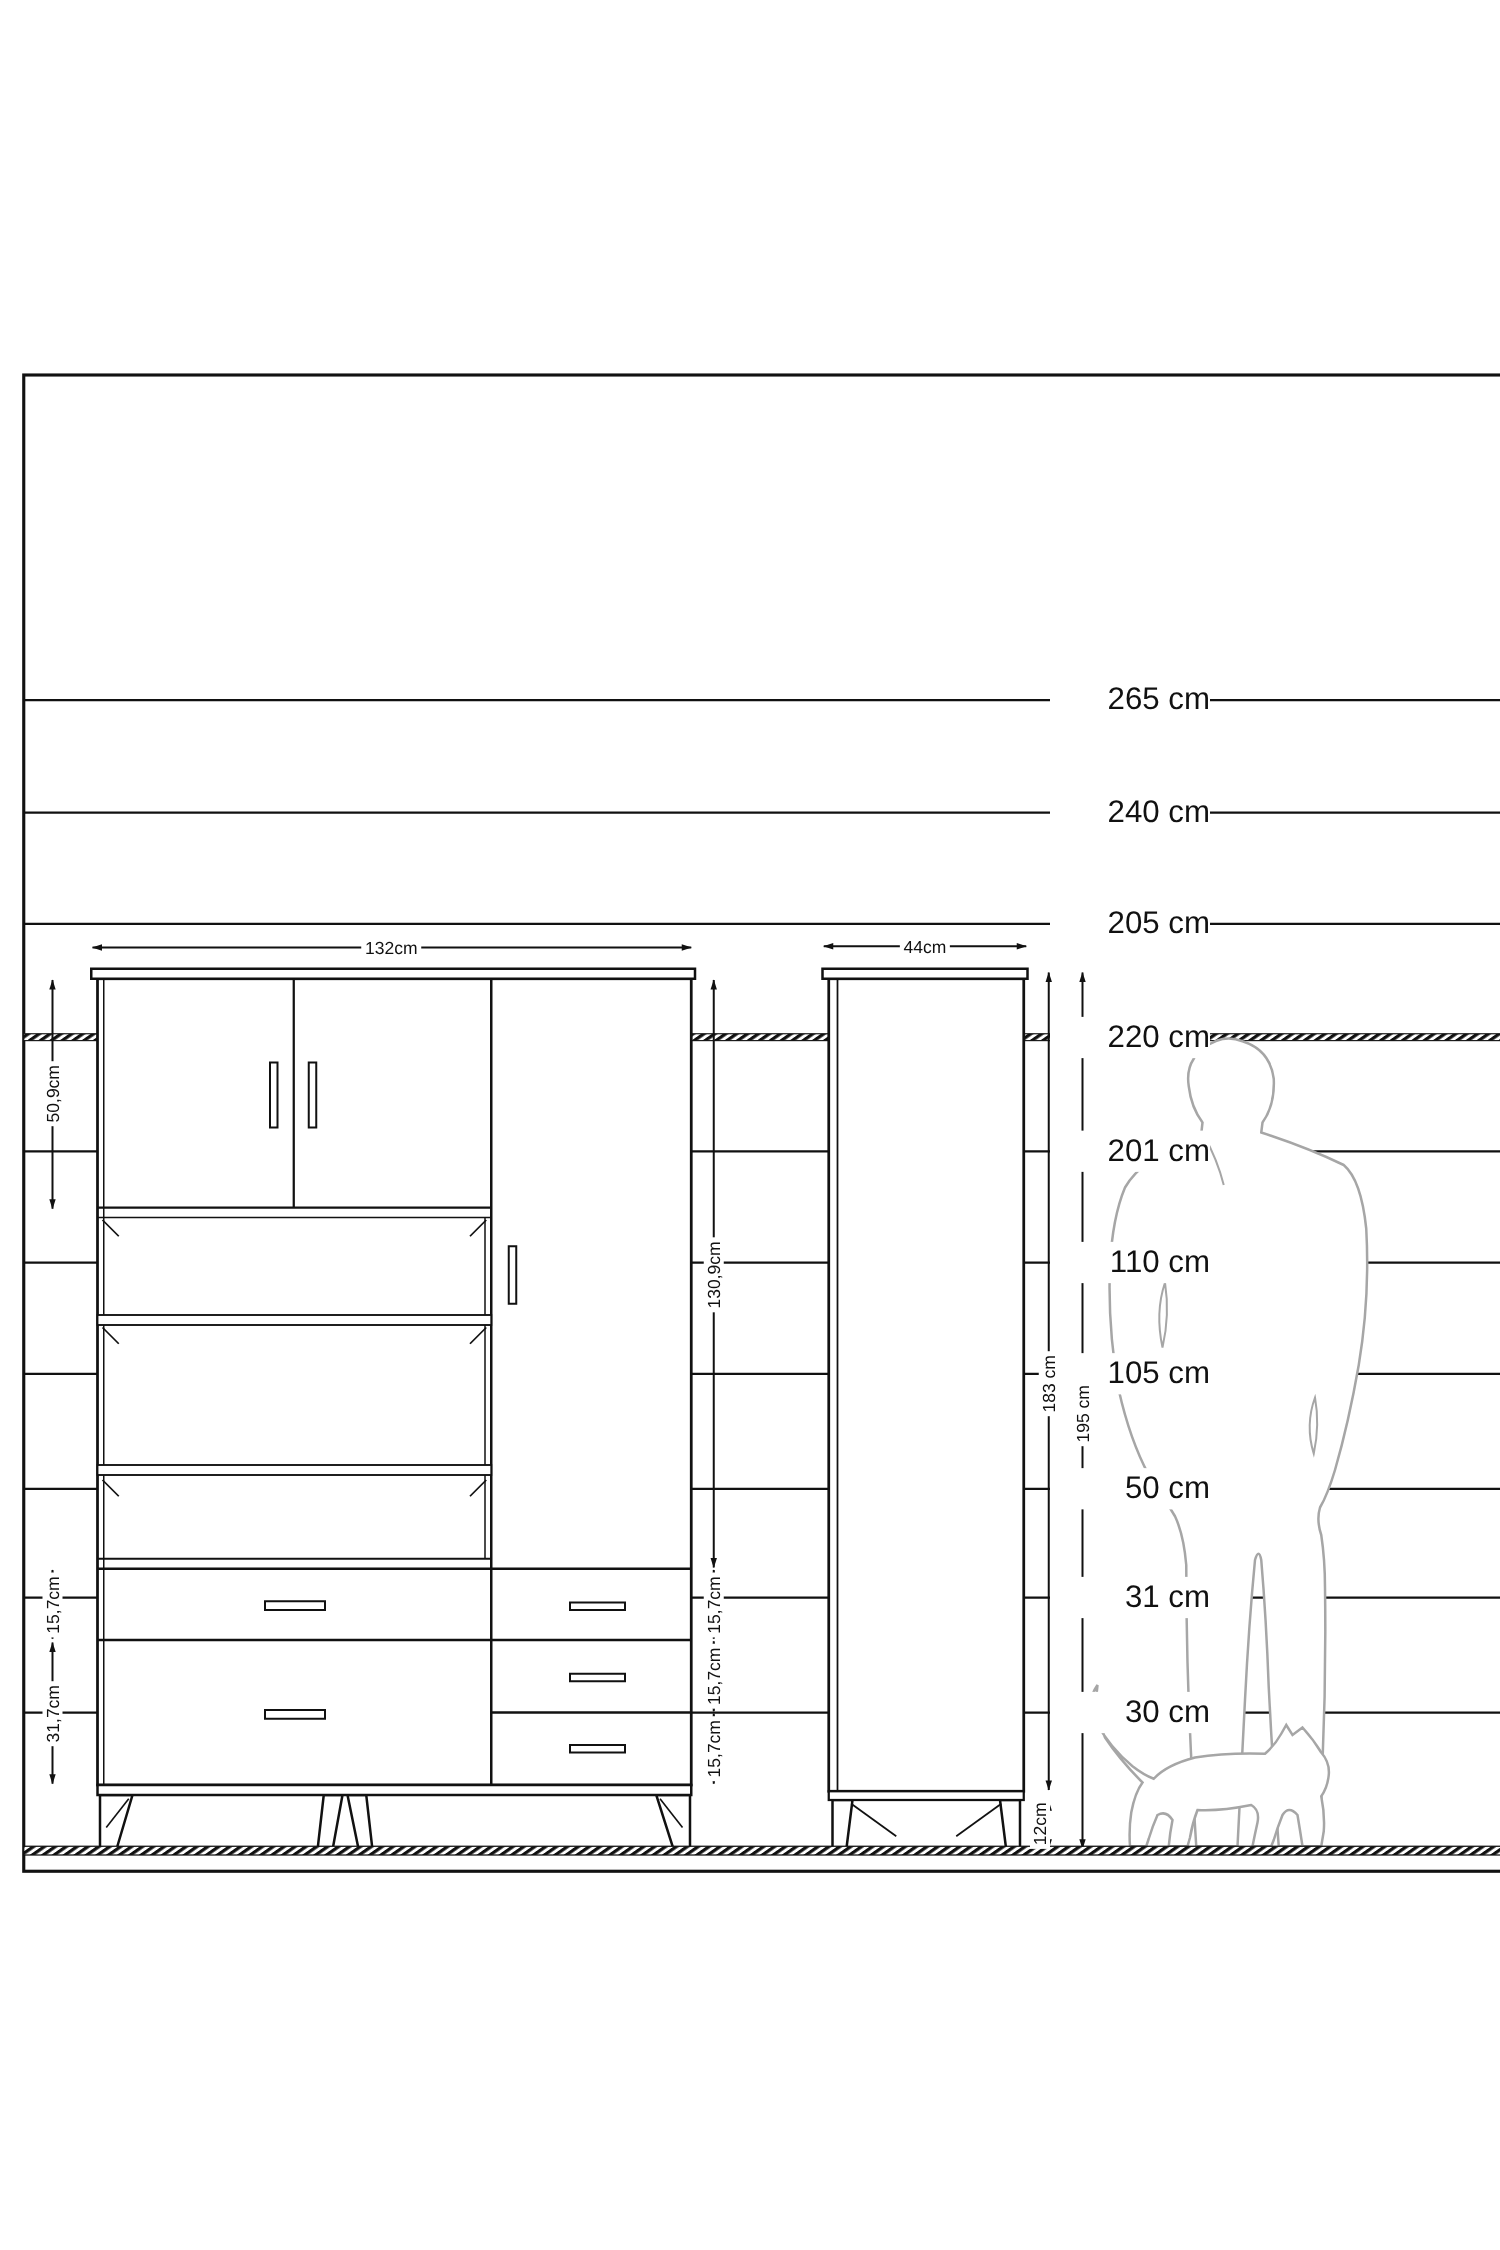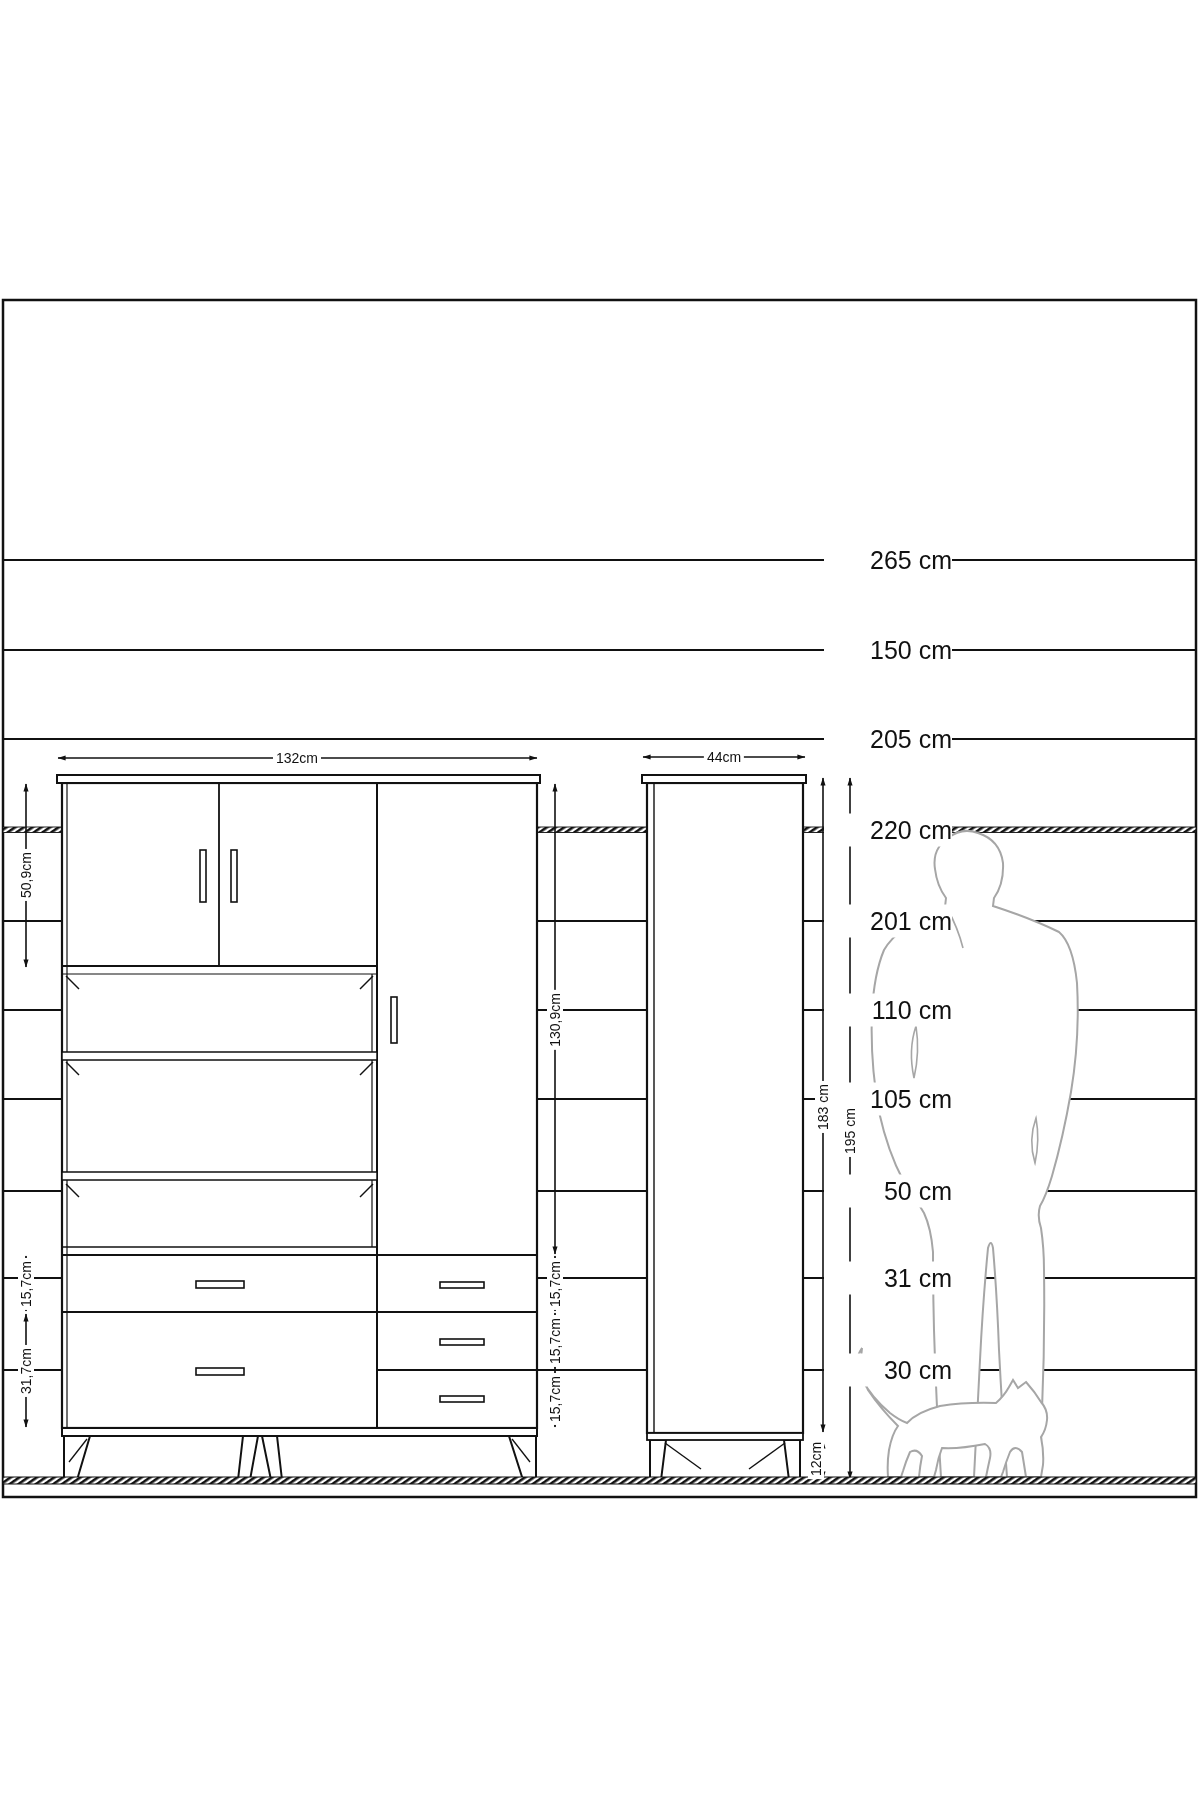--- a/index.html
+++ b/index.html
@@ -1,18 +1,18 @@
 <!DOCTYPE html>
 <html><head>
 <meta charset="utf-8">
 <style>
   html,body{margin:0;padding:0;background:#fff;}
   body{width:1200px;height:1800px;position:relative;overflow:hidden;
        font-family:"Liberation Sans",sans-serif;color:#111;}
-  .stage{position:absolute;left:0;top:0;width:964px;height:1800px;}
+  .stage{position:absolute;left:16px;top:0;width:964px;height:1800px;}
   svg.draw{position:absolute;left:0;top:0;}
   .slabel{position:absolute;right:12px;width:120px;text-align:right;
           font-size:25px;line-height:1;color:#111;background:#fff;
           padding:4px 0 4px 8px;transform:translateY(-50%);}
   .dim{position:absolute;font-size:14px;line-height:1;color:#111;background:#fff;
        padding:1px 3px;white-space:nowrap;transform:translate(-50%,-50%);}
   .dim.rot{transform:translate(-50%,-50%) rotate(-90deg);}
 </style>
 </head>
 <body>
@@ -148,21 +148,21 @@
              Q 1006 1462 1003 1472 L 1001 1477 L 986 1477 Q 988 1467 990 1458 Q 992 1448 985 1444
              Q 960 1449 942 1448 Q 938 1458 936 1470 L 934 1477 L 919 1477 Q 920 1466 922 1456
              Q 917 1448 910 1452 Q 906 1461 903 1471 L 901 1477 L 888 1477 Q 887 1463 889 1450
              Q 892 1434 898 1426 Q 880 1408 868 1390 Q 859 1370 862 1348 Z"></path>
   </g>
 
   <rect x="3" y="1477" width="1193" height="7" fill="url(#hatch)" stroke="#111" stroke-width="1"></rect>
 </svg>
 
 <div class="slabel" style="top:560px">265 cm</div>
-<div class="slabel" style="top:650px">150 cm</div>
+<div class="slabel" style="top:650px">240 cm</div>
 <div class="slabel" style="top:739px">205 cm</div>
 <div class="slabel" style="top:830px">220 cm</div>
 <div class="slabel" style="top:921px">201 cm</div>
 <div class="slabel" style="top:1010px">110 cm</div>
 <div class="slabel" style="top:1099px">105 cm</div>
 <div class="slabel" style="top:1191px">50 cm</div>
 <div class="slabel" style="top:1278px">31 cm</div>
 <div class="slabel" style="top:1370px">30 cm</div>
 
 <div class="dim" style="left:297px;top:758px">132cm</div>

